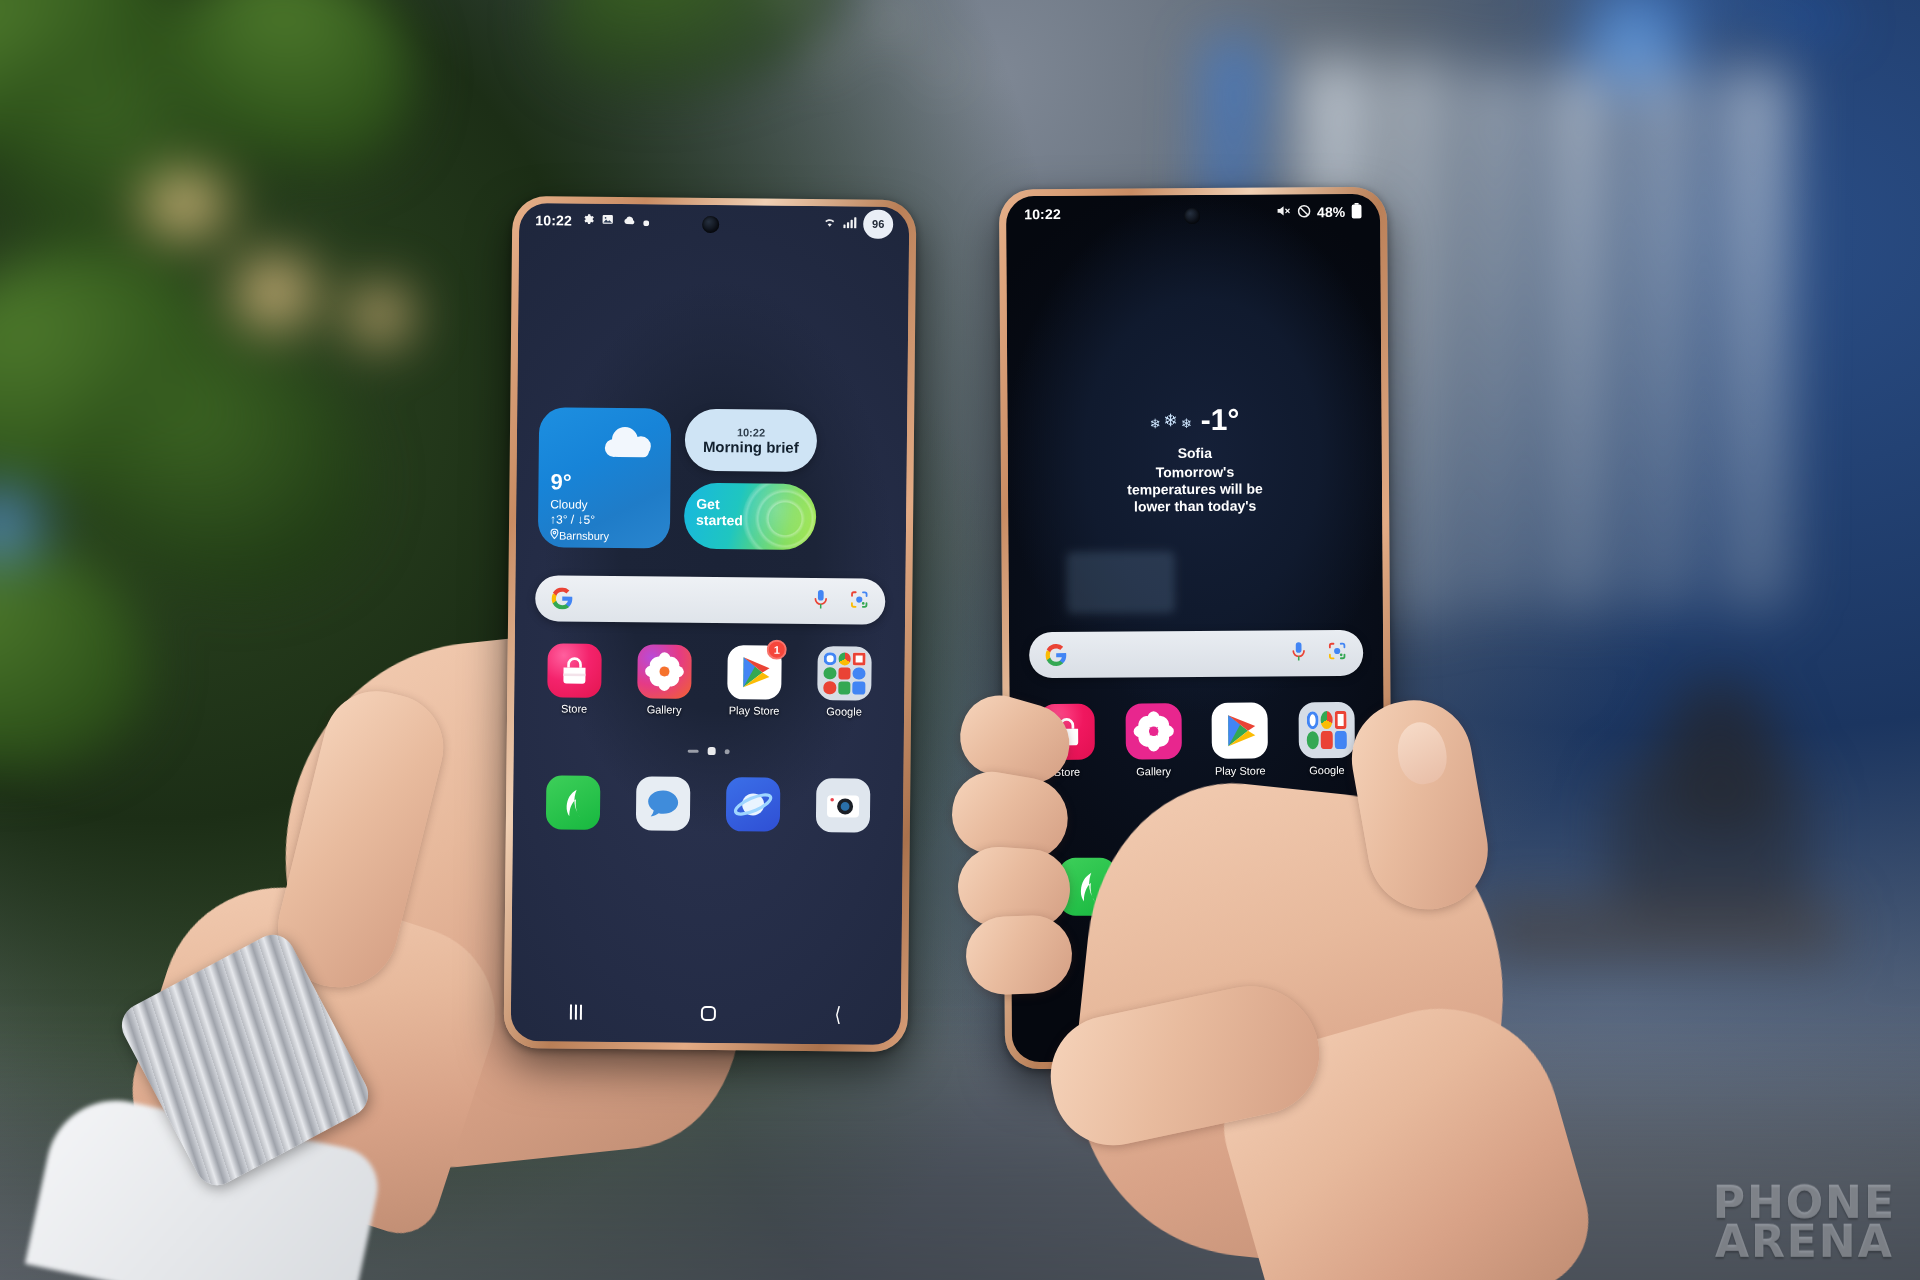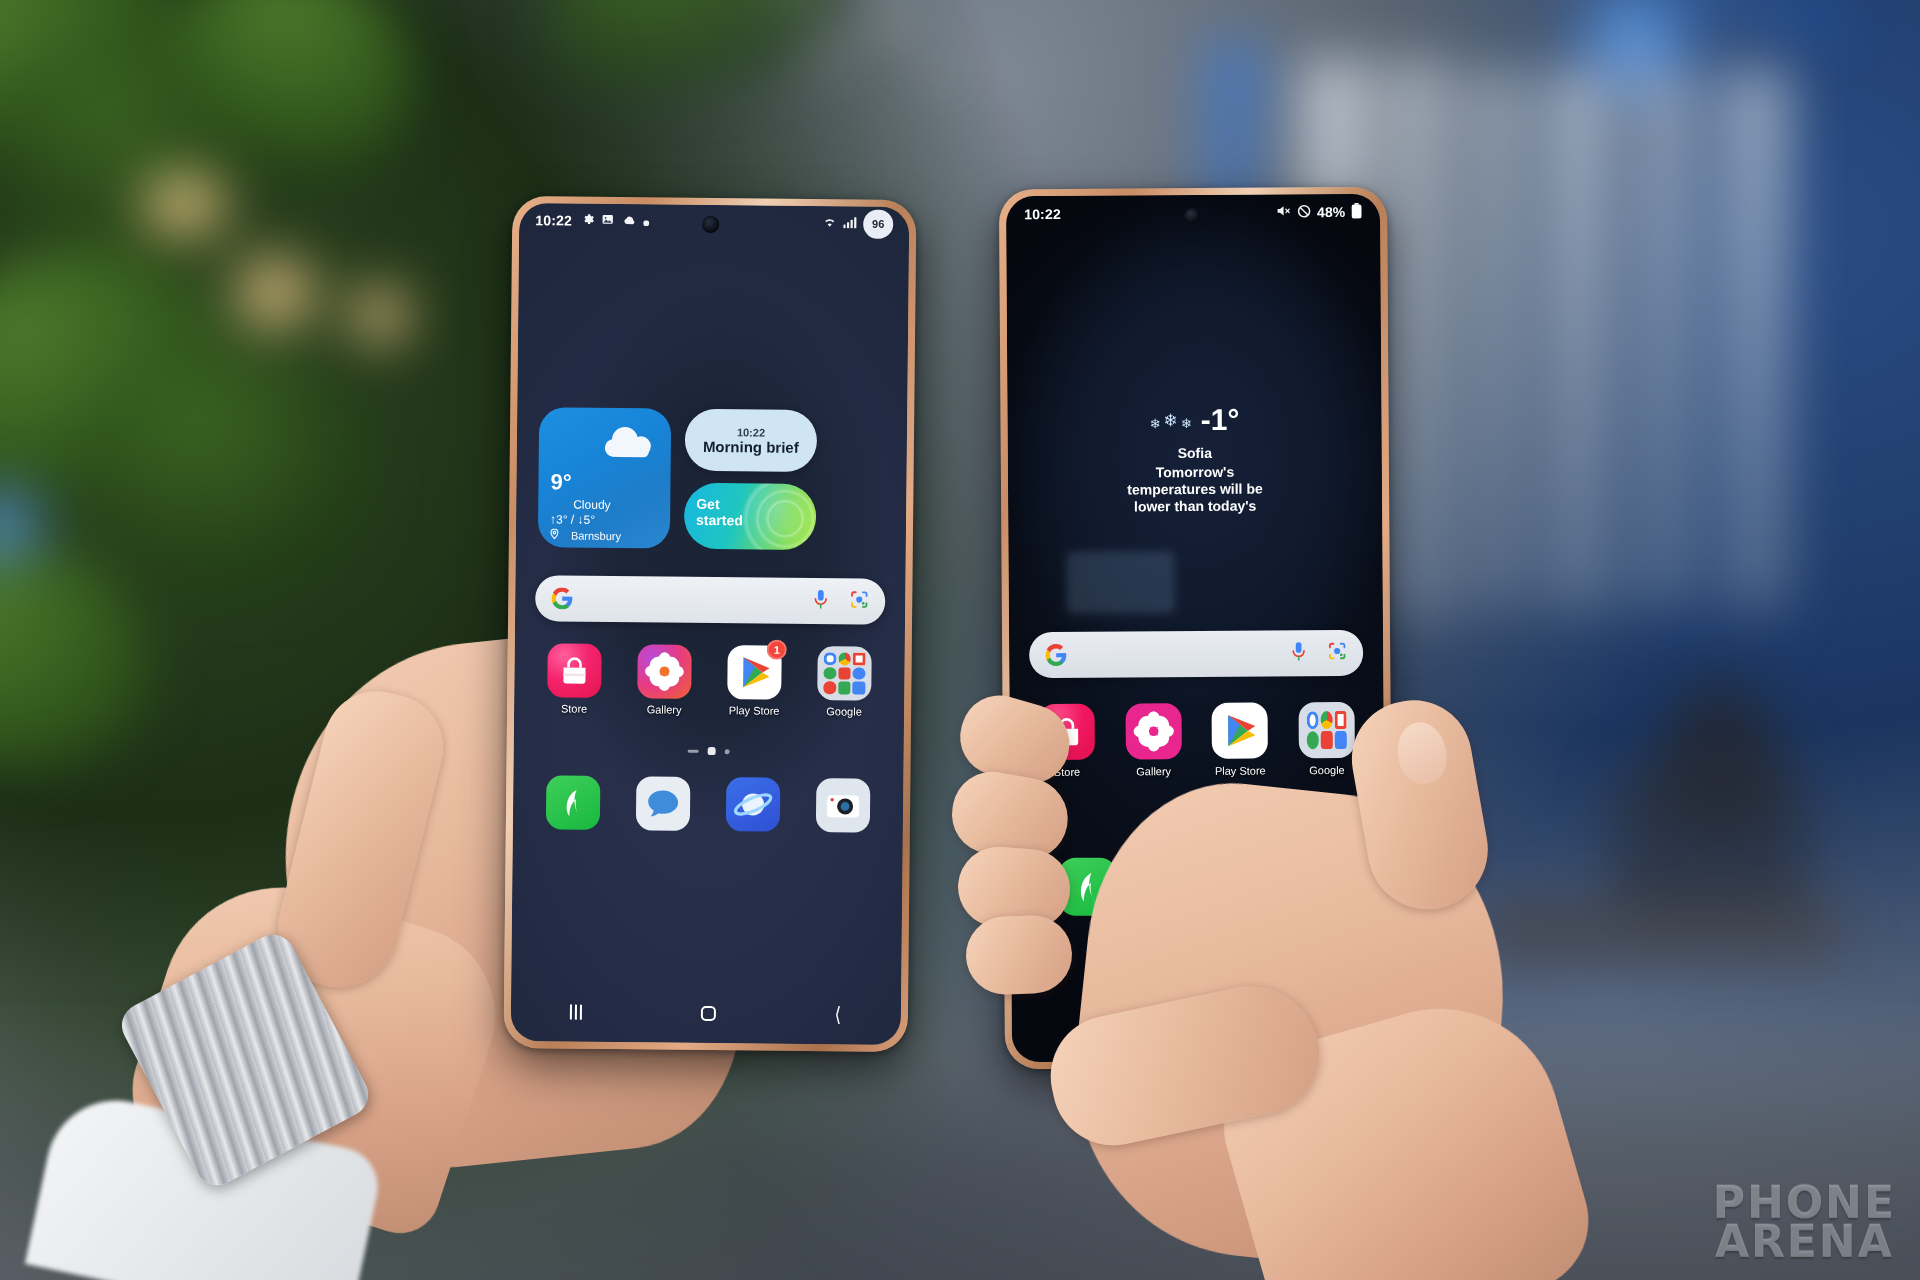--- a/index.html
+++ b/index.html
@@ -146,21 +146,21 @@
   .w-weather {
     position: absolute;
     border-radius: 26px;
     background: linear-gradient(152deg, #1d8fe0 0%, #1784d8 38%, #1f7cc8 70%, #2a86cf 100%);
     color: #fff; overflow: hidden;
   }
   .w-weather .cloud-ico { position: absolute; }
   .w-temp { position: absolute; font-weight: 700; }
   .w-cond { position: absolute; }
   .w-hilo { position: absolute; }
-  .w-loc  { position: absolute; display:flex; align-items:center; gap:12px; }
+  .w-loc  { position: absolute; display:flex; align-items:center; gap:0; }
 
   .w-brief {
     position: absolute; border-radius: 999px;
     background: #cfe4f5; color: #12202e;
     display: flex; flex-direction: column; align-items: center; justify-content: center;
     box-shadow: 0 2px 8px rgba(0,0,0,.25);
   }
   .w-brief .bt { opacity: .85; font-weight: 600; }
   .w-brief .bl { font-weight: 700; }
 
@@ -372,21 +372,21 @@
           <svg width="60" height="42" viewBox="0 0 60 42">
             <g fill="#f2f7fd">
               <circle cx="24" cy="18" r="13"></circle>
               <circle cx="40" cy="24" r="10"></circle>
               <circle cx="13" cy="26" r="9"></circle>
               <rect x="12" y="24" width="36" height="11" rx="5.5"></rect>
             </g>
           </svg>
         </div>
         <div class="w-temp" style="left:12px; top:62px; font-size:22px;">9°</div>
-        <div class="w-cond" style="left:12px; top:90px; font-size:12px;margin-left:23px;">Cloudy</div>
+        <div class="w-cond" style="left:12px; top:90px; font-size:12px;">Cloudy</div>
         <div class="w-hilo" style="left:12px; top:105px; font-size:12px;">↑3° / ↓5°</div>
         <div class="w-loc" style="left:12px; top:121px; font-size:11px;">
           <span style="display:inline-block;">
             <svg width="9" height="11" viewBox="0 0 10 13" fill="none" stroke="#eaf4ff" stroke-width="1.4">
               <path d="M5 12s4-4.2 4-7A4 4 0 001 5c0 2.8 4 7 4 7z"></path>
                 <circle cx="5" cy="5" r="1.5"></circle>
             </svg>
           </span>
           <span>Barnsbury</span>
         </div>

